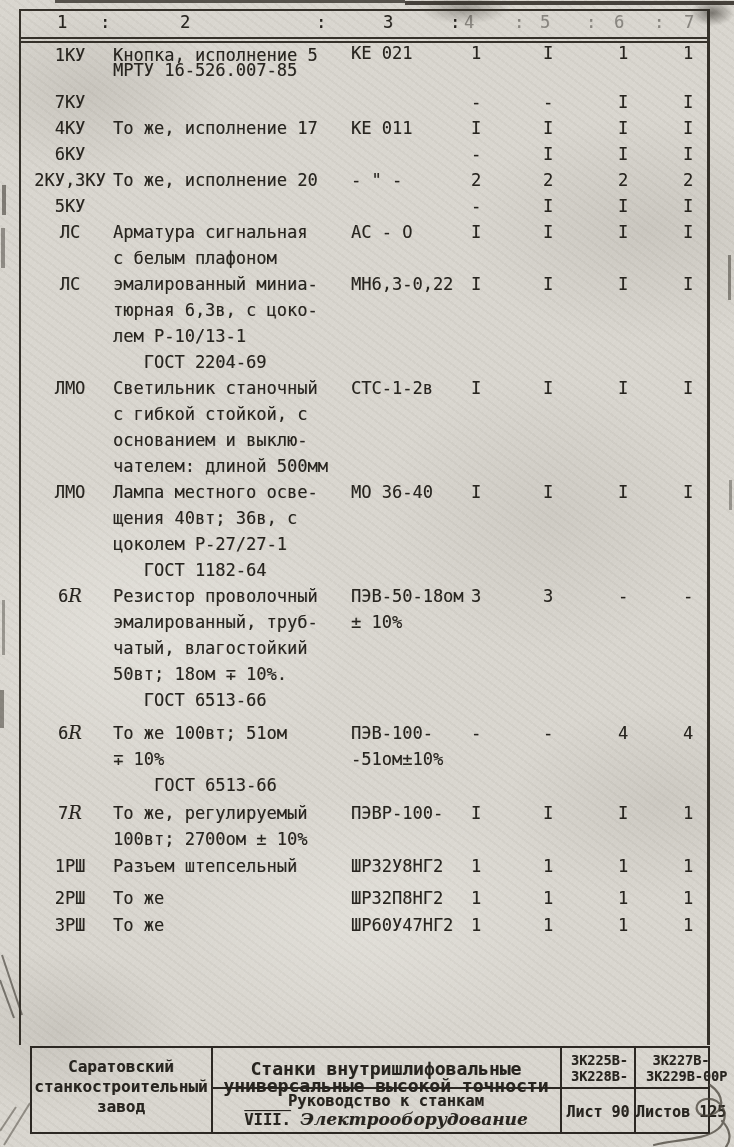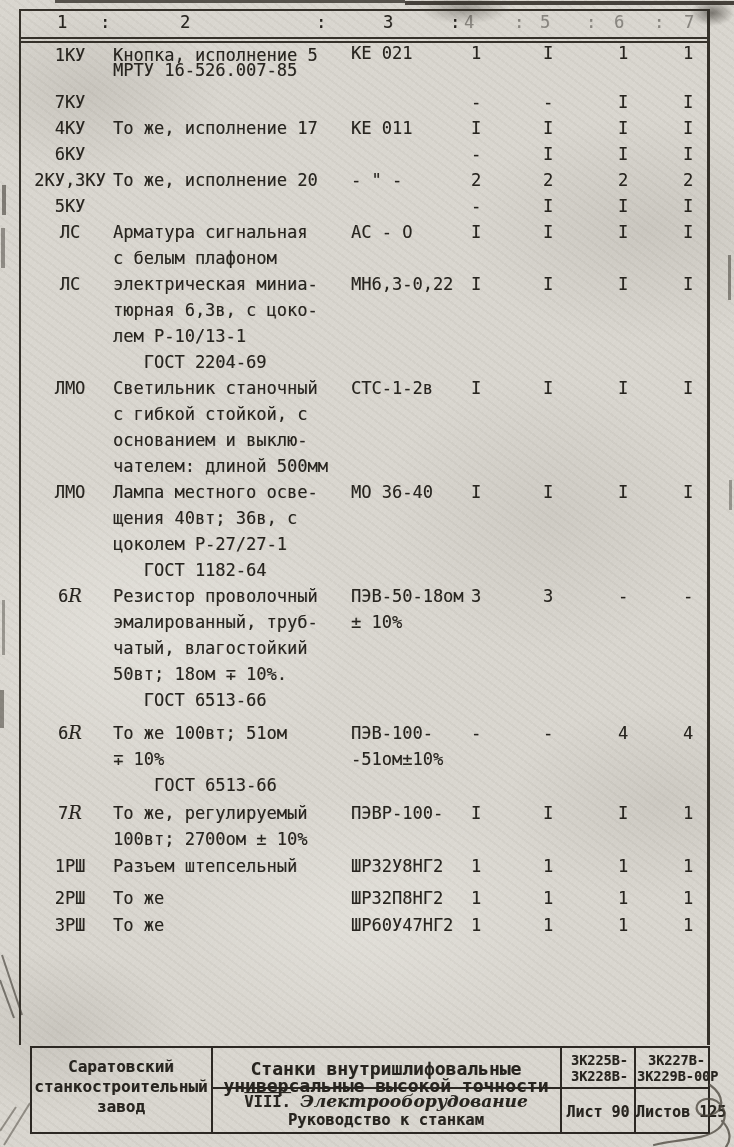--- a/index.html
+++ b/index.html
@@ -46,21 +46,21 @@
   #rows .row:nth-child(16){margin-top:1px;}
   
   #titleblock{position:absolute;left:30px;top:1046px;width:676px;height:84px;border:2.5px solid #2c2823;}
   #titleblock .cell{position:absolute;text-align:center;font-weight:bold;}
   #tb-factory{left:0;top:0;width:178px;height:100%;font-size:16px;line-height:20px;padding-top:9px;box-sizing:border-box;}
   #tb-product{left:180px;top:8px;width:348px;height:40px;font-size:18px;line-height:17px;padding-top:4px;box-sizing:border-box;}
   #tb-doc{left:180px;top:41px;width:348px;height:43px;font-size:15.5px;line-height:18px;padding-top:3px;box-sizing:border-box;}
   #tb-doc .hand{font-family:"DejaVu Serif","Liberation Serif",serif;font-style:italic;font-size:17px;}
   #tb-doc .roman{text-decoration:overline;}
   #tb-m-left{left:530px;top:0;width:72px;height:40px;font-size:13.5px;line-height:16px;padding-top:4px;box-sizing:border-box;text-align:left;padding-left:3px;border-radius:11px;}
-  #tb-m-right{left:604px;top:0;width:80px;height:40px;font-size:13.5px;line-height:16px;padding-top:4px;box-sizing:border-box;text-align:left;padding-left:1px;white-space:nowrap;}
+  #tb-m-right{left:604px;top:0;width:80px;height:40px;font-size:13.5px;line-height:16px;padding-top:4px;box-sizing:border-box;text-align:left;padding-left:10px;white-space:nowrap;}
   #tb-sheet{left:530px;top:41px;width:72px;height:43px;font-size:15px;padding-top:14px;box-sizing:border-box;}
   #tb-sheets{left:604px;top:41px;width:72px;height:43px;font-size:15px;padding-top:14px;box-sizing:border-box;white-space:nowrap;}
   .vline-f{position:absolute;background:#2c2823;width:2px;}
   .hline-f{position:absolute;background:#2c2823;height:2px;}
   
   .stain{position:absolute;pointer-events:none;}
   svg.mark{position:absolute;pointer-events:none;}
 </style>
 </head>
 <body>
@@ -95,21 +95,21 @@
     </div>
 
   <div id="rows" class="ink">
       <div class="row tight"><span class="pos">1КУ</span><span class="desc"><div>Кнопка, исполнение 5</div><div>МРТУ 16-526.007-85</div></span><span class="type"><div>КЕ 021</div></span><span class="val v0">1</span><span class="val v1">I</span><span class="val v2">1</span><span class="val v3">1</span></div>
       <div class="row"><span class="pos">7КУ</span><span class="desc">&nbsp;</span><span class="type"></span><span class="val v0">-</span><span class="val v1">-</span><span class="val v2">I</span><span class="val v3">I</span></div>
       <div class="row"><span class="pos">4КУ</span><span class="desc"><div>То же, исполнение 17</div></span><span class="type"><div>КЕ 011</div></span><span class="val v0">I</span><span class="val v1">I</span><span class="val v2">I</span><span class="val v3">I</span></div>
       <div class="row"><span class="pos">6КУ</span><span class="desc">&nbsp;</span><span class="type"></span><span class="val v0">-</span><span class="val v1">I</span><span class="val v2">I</span><span class="val v3">I</span></div>
       <div class="row"><span class="pos">2КУ,3КУ</span><span class="desc"><div>То же, исполнение 20</div></span><span class="type"><div>- " -</div></span><span class="val v0">2</span><span class="val v1">2</span><span class="val v2">2</span><span class="val v3">2</span></div>
       <div class="row"><span class="pos">5КУ</span><span class="desc">&nbsp;</span><span class="type"></span><span class="val v0">-</span><span class="val v1">I</span><span class="val v2">I</span><span class="val v3">I</span></div>
       <div class="row"><span class="pos">ЛС</span><span class="desc"><div>Арматура сигнальная</div><div>с белым плафоном</div></span><span class="type"><div>АС - О</div></span><span class="val v0">I</span><span class="val v1">I</span><span class="val v2">I</span><span class="val v3">I</span></div>
-      <div class="row"><span class="pos">ЛС</span><span class="desc"><div>электрическая миниа-</div><div>тюрная 6,3в, с цоко-</div><div>лем Р-10/13-1</div><div>   ГОСТ 2204-69</div></span><span class="type"><div>МН6,3-0,22</div></span><span class="val v0">I</span><span class="val v1">I</span><span class="val v2">I</span><span class="val v3">I</span></div>
+      <div class="row"><span class="pos">ЛС</span><span class="desc"><div>эмалированный миниа-</div><div>тюрная 6,3в, с цоко-</div><div>лем Р-10/13-1</div><div>   ГОСТ 2204-69</div></span><span class="type"><div>МН6,3-0,22</div></span><span class="val v0">I</span><span class="val v1">I</span><span class="val v2">I</span><span class="val v3">I</span></div>
       <div class="row"><span class="pos">ЛМО</span><span class="desc"><div>Светильник станочный</div><div>с гибкой стойкой, с</div><div>основанием и выклю-</div><div>чателем: длиной 500мм</div></span><span class="type"><div>СТС-1-2в</div></span><span class="val v0">I</span><span class="val v1">I</span><span class="val v2">I</span><span class="val v3">I</span></div>
       <div class="row"><span class="pos">ЛМО</span><span class="desc"><div>Лампа местного осве-</div><div>щения 40вт; 36в, с</div><div>цоколем Р-27/27-1</div><div>   ГОСТ 1182-64</div></span><span class="type"><div>МО 36-40</div></span><span class="val v0">I</span><span class="val v1">I</span><span class="val v2">I</span><span class="val v3">I</span></div>
       <div class="row"><span class="pos">6<i>R</i></span><span class="desc"><div>Резистор проволочный</div><div>эмалированный, труб-</div><div>чатый, влагостойкий</div><div>50вт; 18ом ∓ 10%.</div><div>   ГОСТ 6513-66</div></span><span class="type"><div>ПЭВ-50-18ом</div><div>± 10%</div></span><span class="val v0">3</span><span class="val v1">3</span><span class="val v2">-</span><span class="val v3">-</span></div>
       <div class="row"><span class="pos">6<i>R</i></span><span class="desc"><div>То же 100вт; 51ом</div><div>∓ 10%</div><div>    ГОСТ 6513-66</div></span><span class="type"><div>ПЭВ-100-</div><div>-51ом±10%</div></span><span class="val v0">-</span><span class="val v1">-</span><span class="val v2">4</span><span class="val v3">4</span></div>
       <div class="row"><span class="pos">7<i>R</i></span><span class="desc"><div>То же, регулируемый</div><div>100вт; 2700ом ± 10%</div></span><span class="type"><div>ПЭВР-100-</div></span><span class="val v0">I</span><span class="val v1">I</span><span class="val v2">I</span><span class="val v3">1</span></div>
       <div class="row"><span class="pos">1РШ</span><span class="desc"><div>Разъем штепсельный</div></span><span class="type"><div>ШР32У8НГ2</div></span><span class="val v0">1</span><span class="val v1">1</span><span class="val v2">1</span><span class="val v3">1</span></div>
       <div class="row"><span class="pos">2РШ</span><span class="desc"><div>То же</div></span><span class="type"><div>ШР32П8НГ2</div></span><span class="val v0">1</span><span class="val v1">1</span><span class="val v2">1</span><span class="val v3">1</span></div>
       <div class="row"><span class="pos">3РШ</span><span class="desc"><div>То же</div></span><span class="type"><div>ШР60У47НГ2</div></span><span class="val v0">1</span><span class="val v1">1</span><span class="val v2">1</span><span class="val v3">1</span></div>
     </div>
 
@@ -132,22 +132,22 @@
     <div id="tb-factory" class="cell ink">
         <div>Саратовский</div>
         <div>станкостроительный</div>
         <div>завод</div>
       </div>
     <div id="tb-product" class="cell ink">
         <div>Станки внутришлифовальные</div>
         <div>универсальные высокой точности</div>
       </div>
     <div id="tb-doc" class="cell ink">
+      <div>Руководство к станкам</div>
       <div><span class="roman">VIII.</span> <span class="hand">Электрооборудование</span></div>
-      <div>Руководство к станкам</div>
     </div>
     <div id="tb-m-left" class="cell ink">
         <div>3К225В-</div>
         <div>3К228В-</div>
       </div>
     <div id="tb-m-right" class="cell ink">
         <div>3К227В-</div>
         <div>3К229В-00Р</div>
       </div>
     <div id="tb-sheet" class="cell ink">Лист 90</div>

